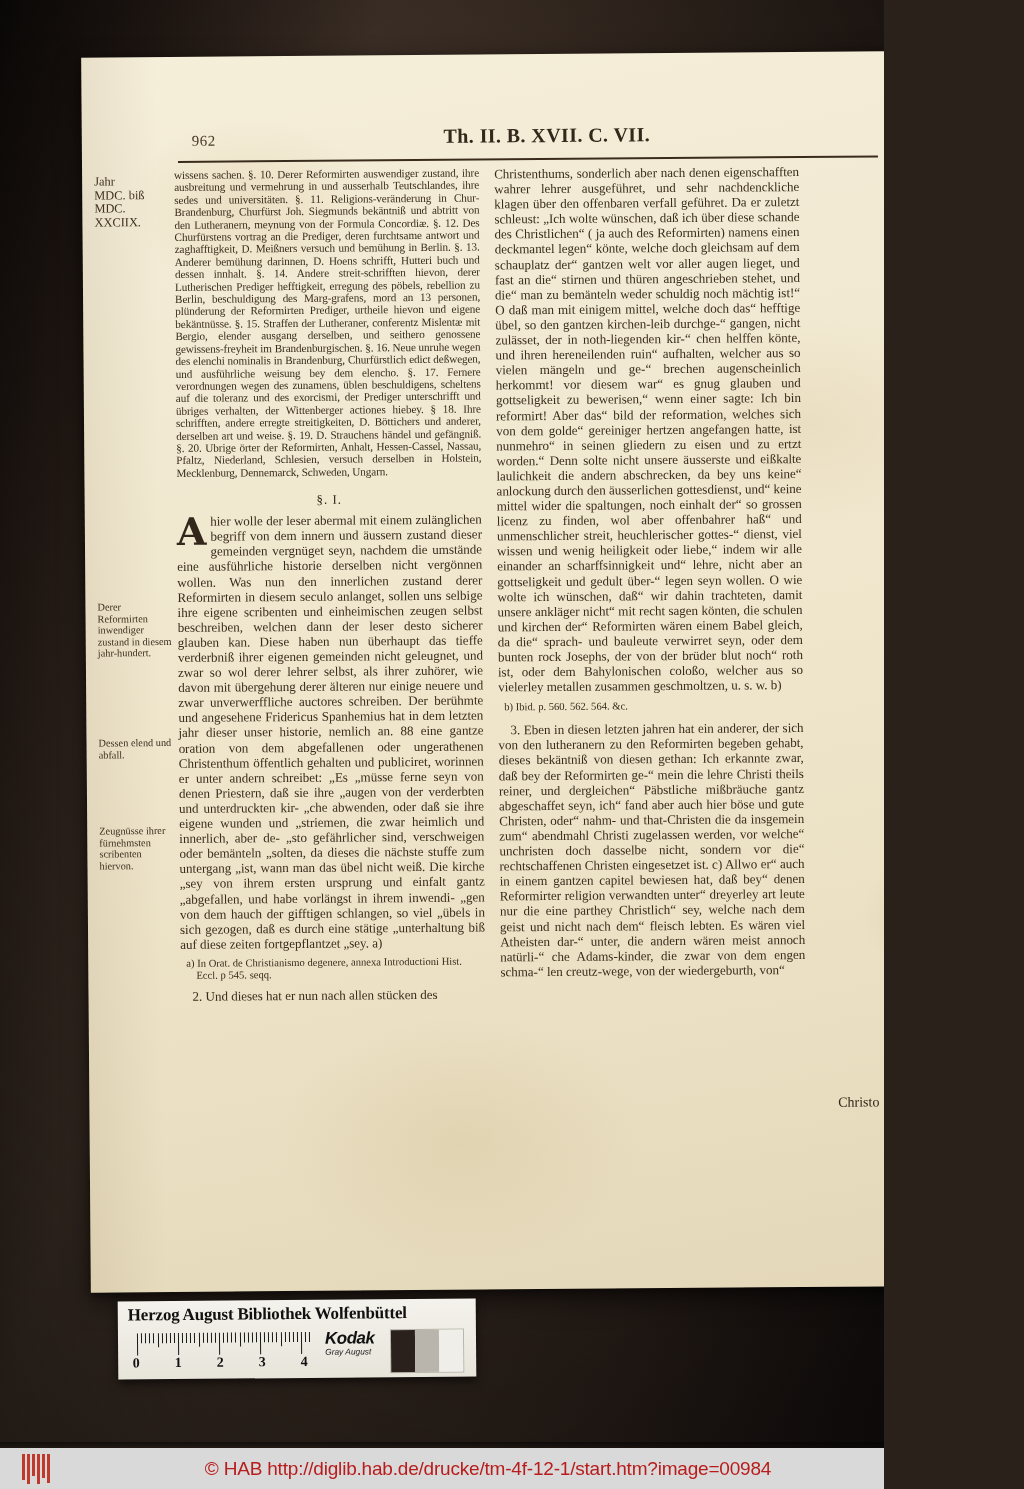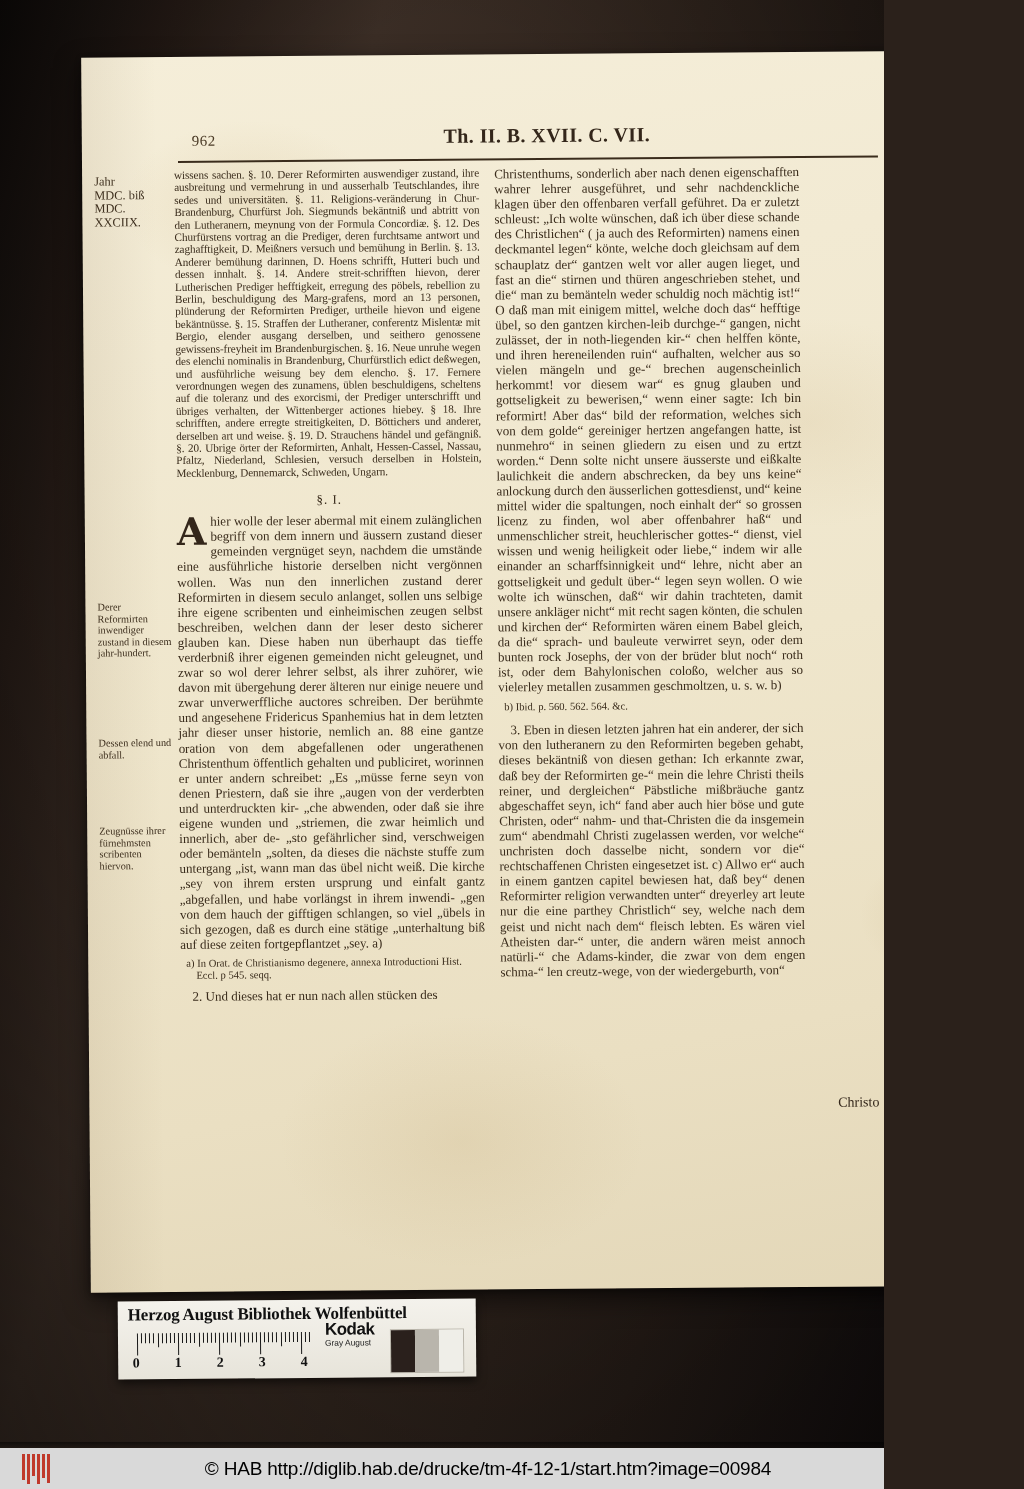--- a/index.html
+++ b/index.html
@@ -116,41 +116,41 @@
   }
   .card-title{
     position:absolute;left:10px;top:4px;width:340px;
     font-family:"Liberation Serif", serif;font-weight:700;font-size:17px;color:#111;
     white-space:nowrap;letter-spacing:-.2px;
   }
   .ruler{position:absolute;left:16px;top:32px;width:180px;height:42px;}
   .ruler .tickrow{position:absolute;left:0;top:0;width:180px;height:22px;}
   .ruler .t{position:absolute;top:0;width:1px;background:#1a1a1a;}
   .ruler .lbl{position:absolute;top:22px;font-size:14px;font-weight:700;color:#111;transform:translateX(-50%);}
-  .kodak{position:absolute;left:207px;top:21px;width:62px;}
+  .kodak{position:absolute;left:207px;top:30px;width:62px;font-style:italic;}
   .kodak .k1{font-family:"Liberation Sans", sans-serif;font-weight:700;font-size:17px;color:#111;line-height:17px;letter-spacing:-.5px;}
   .kodak .k2{font-family:"Liberation Sans", sans-serif;font-size:8.4px;color:#222;line-height:10px;}
   .patches{position:absolute;left:272px;top:30px;width:72px;height:42px;display:flex;border:1px solid #b9b5aa;}
   .patches span{flex:1;}
 
   
   .footer{
     position:absolute;left:0;top:1448px;width:1024px;height:41px;
     background:#d9d9d9;display:flex;align-items:center;
   }
   .hablogo{width:72px;display:flex;justify-content:center;gap:2px;}
   .hablogo i{display:block;width:3px;height:26px;background:#c0392b;}
   .hablogo i:nth-child(2){height:30px;}
   .hablogo i:nth-child(3){height:22px;}
   .hablogo i:nth-child(4){height:30px;}
   .hablogo i:nth-child(5){height:24px;}
   .hablogo i:nth-child(6){height:29px;}
   .footer-text{
     flex:1;text-align:center;font-family:"Liberation Sans", sans-serif;
-    font-size:19px;color:#000000;letter-spacing:-.2px;
+    font-size:19px;color:#b91c1c;letter-spacing:-.2px;
   }
   .dfg{
     width:120px;text-align:center;font-family:"Liberation Sans", sans-serif;
     font-weight:700;font-size:31px;color:#555;letter-spacing:-1px;
   }
   .footer-topshadow{position:absolute;left:0;top:1442px;width:1024px;height:7px;background:linear-gradient(180deg,rgba(0,0,0,.5),rgba(0,0,0,0));}
 </style>
 </head>
 <body>
 

